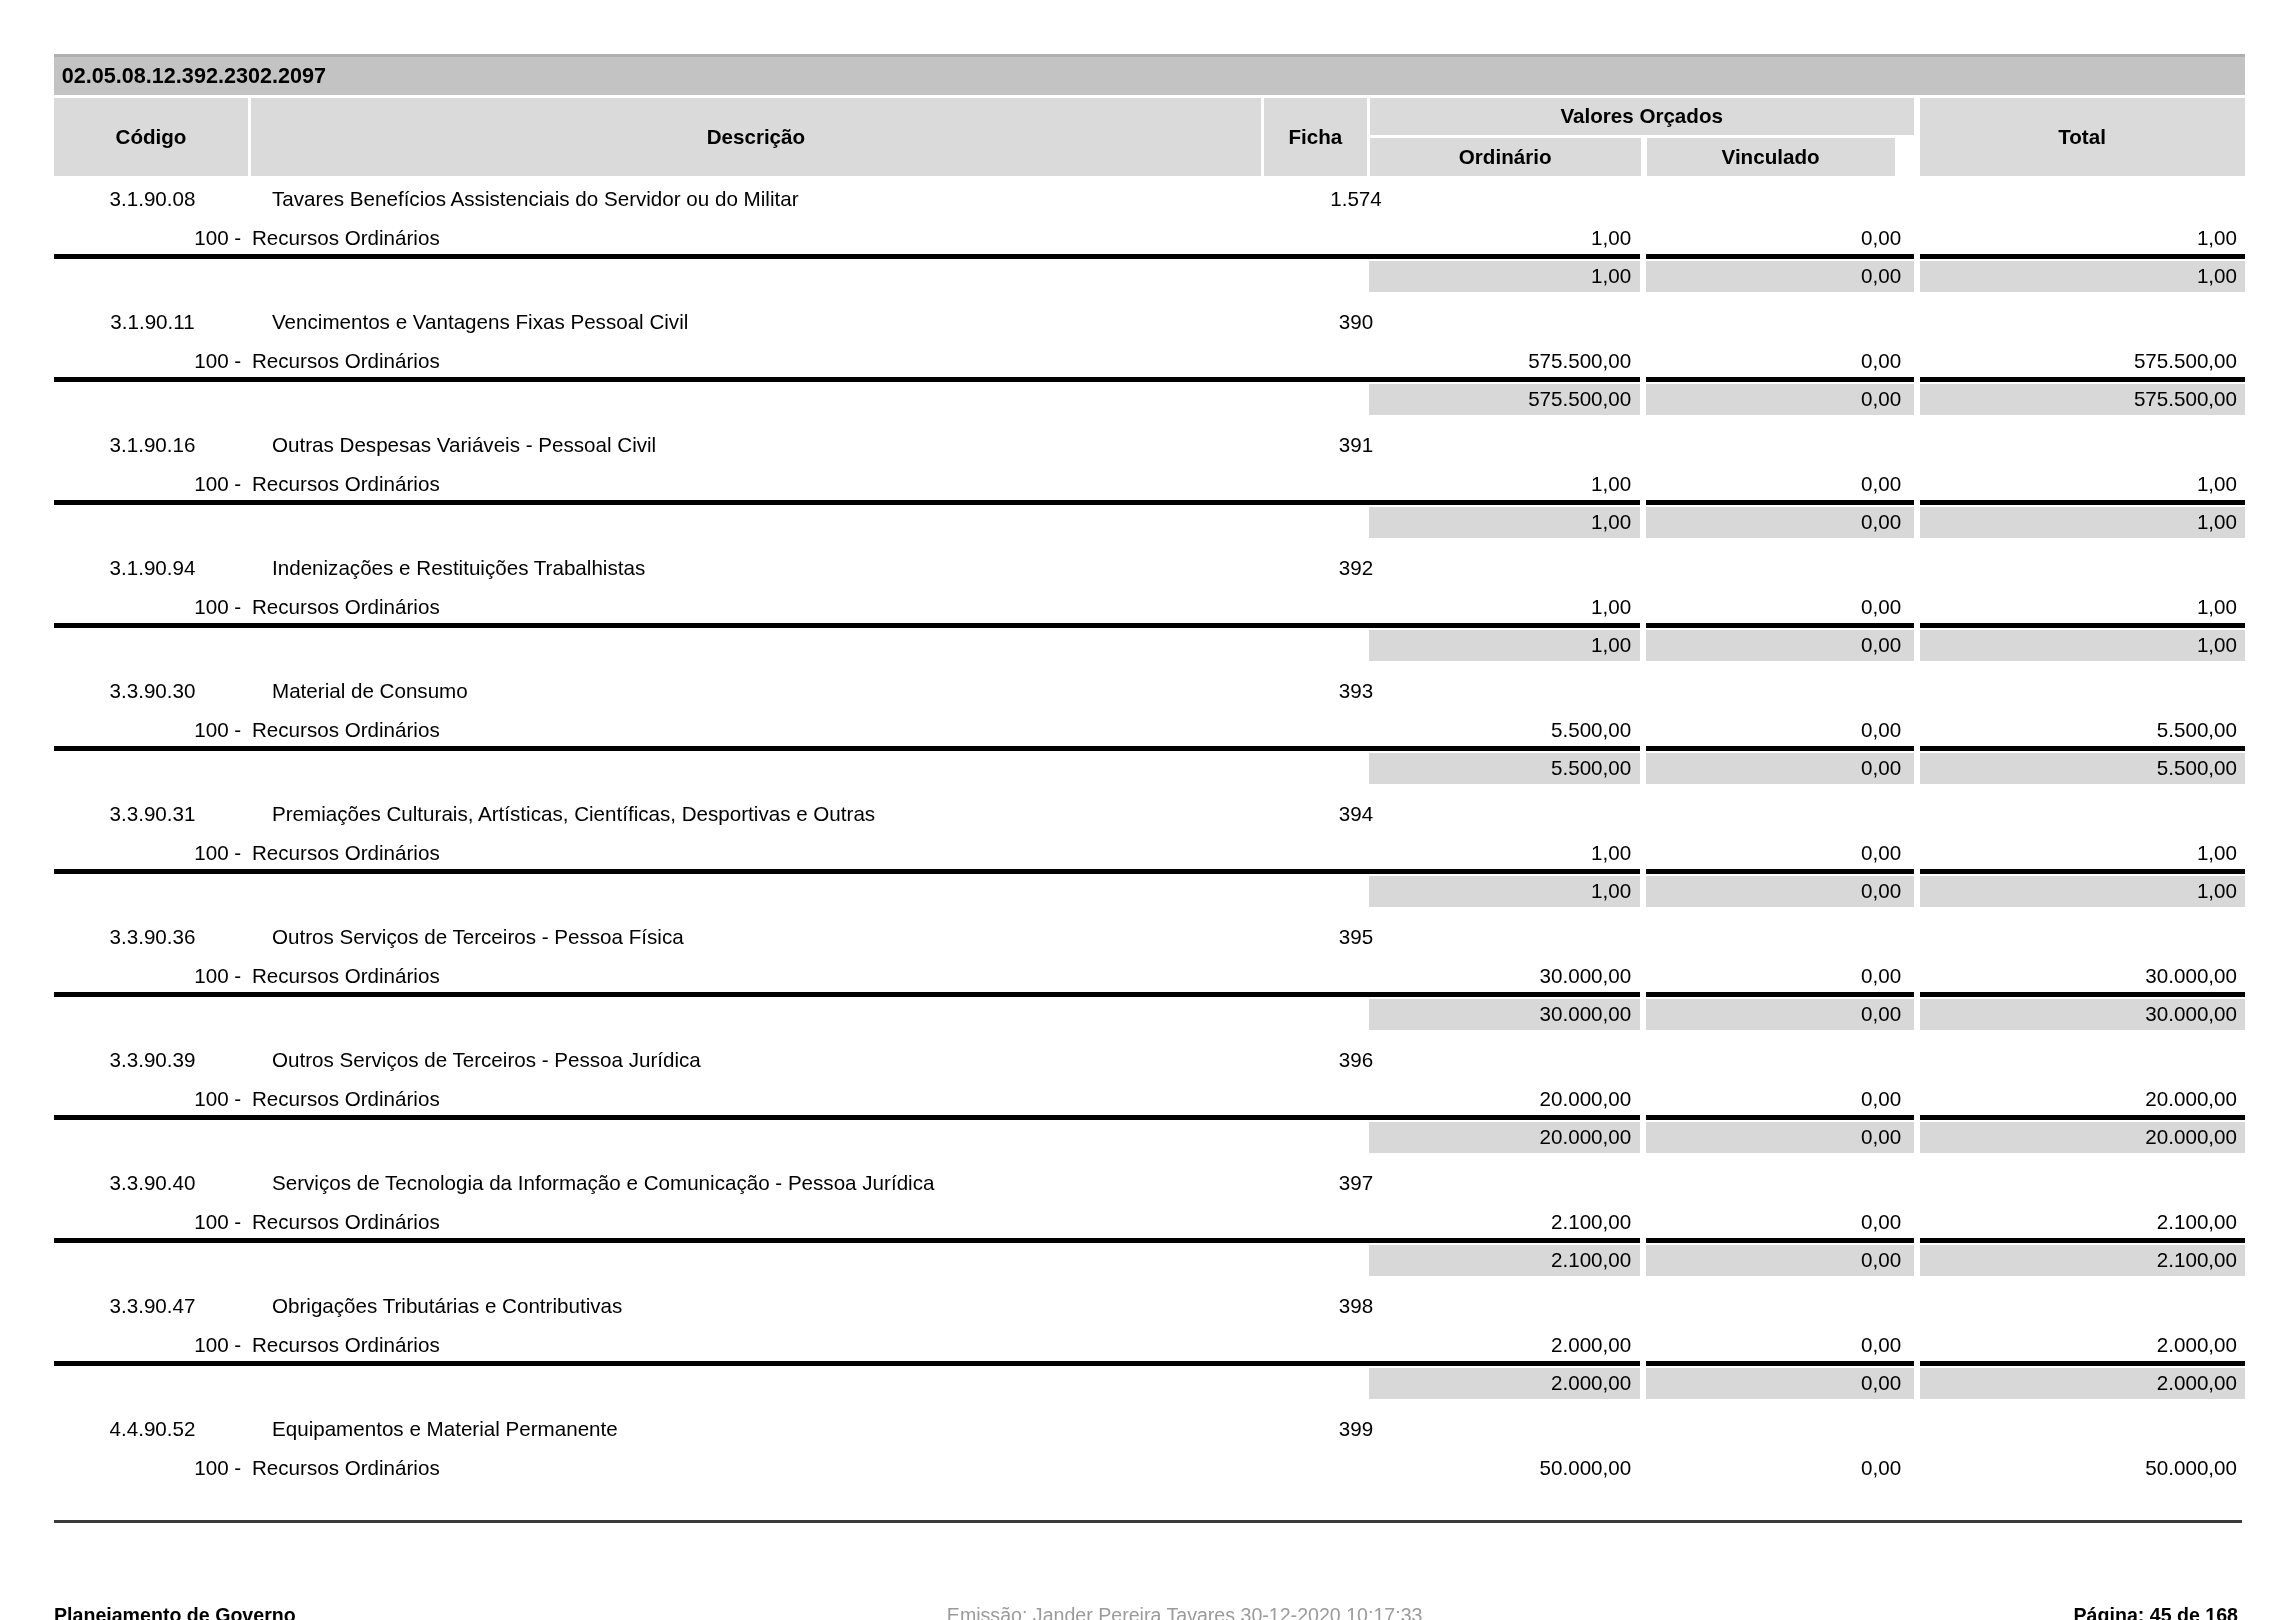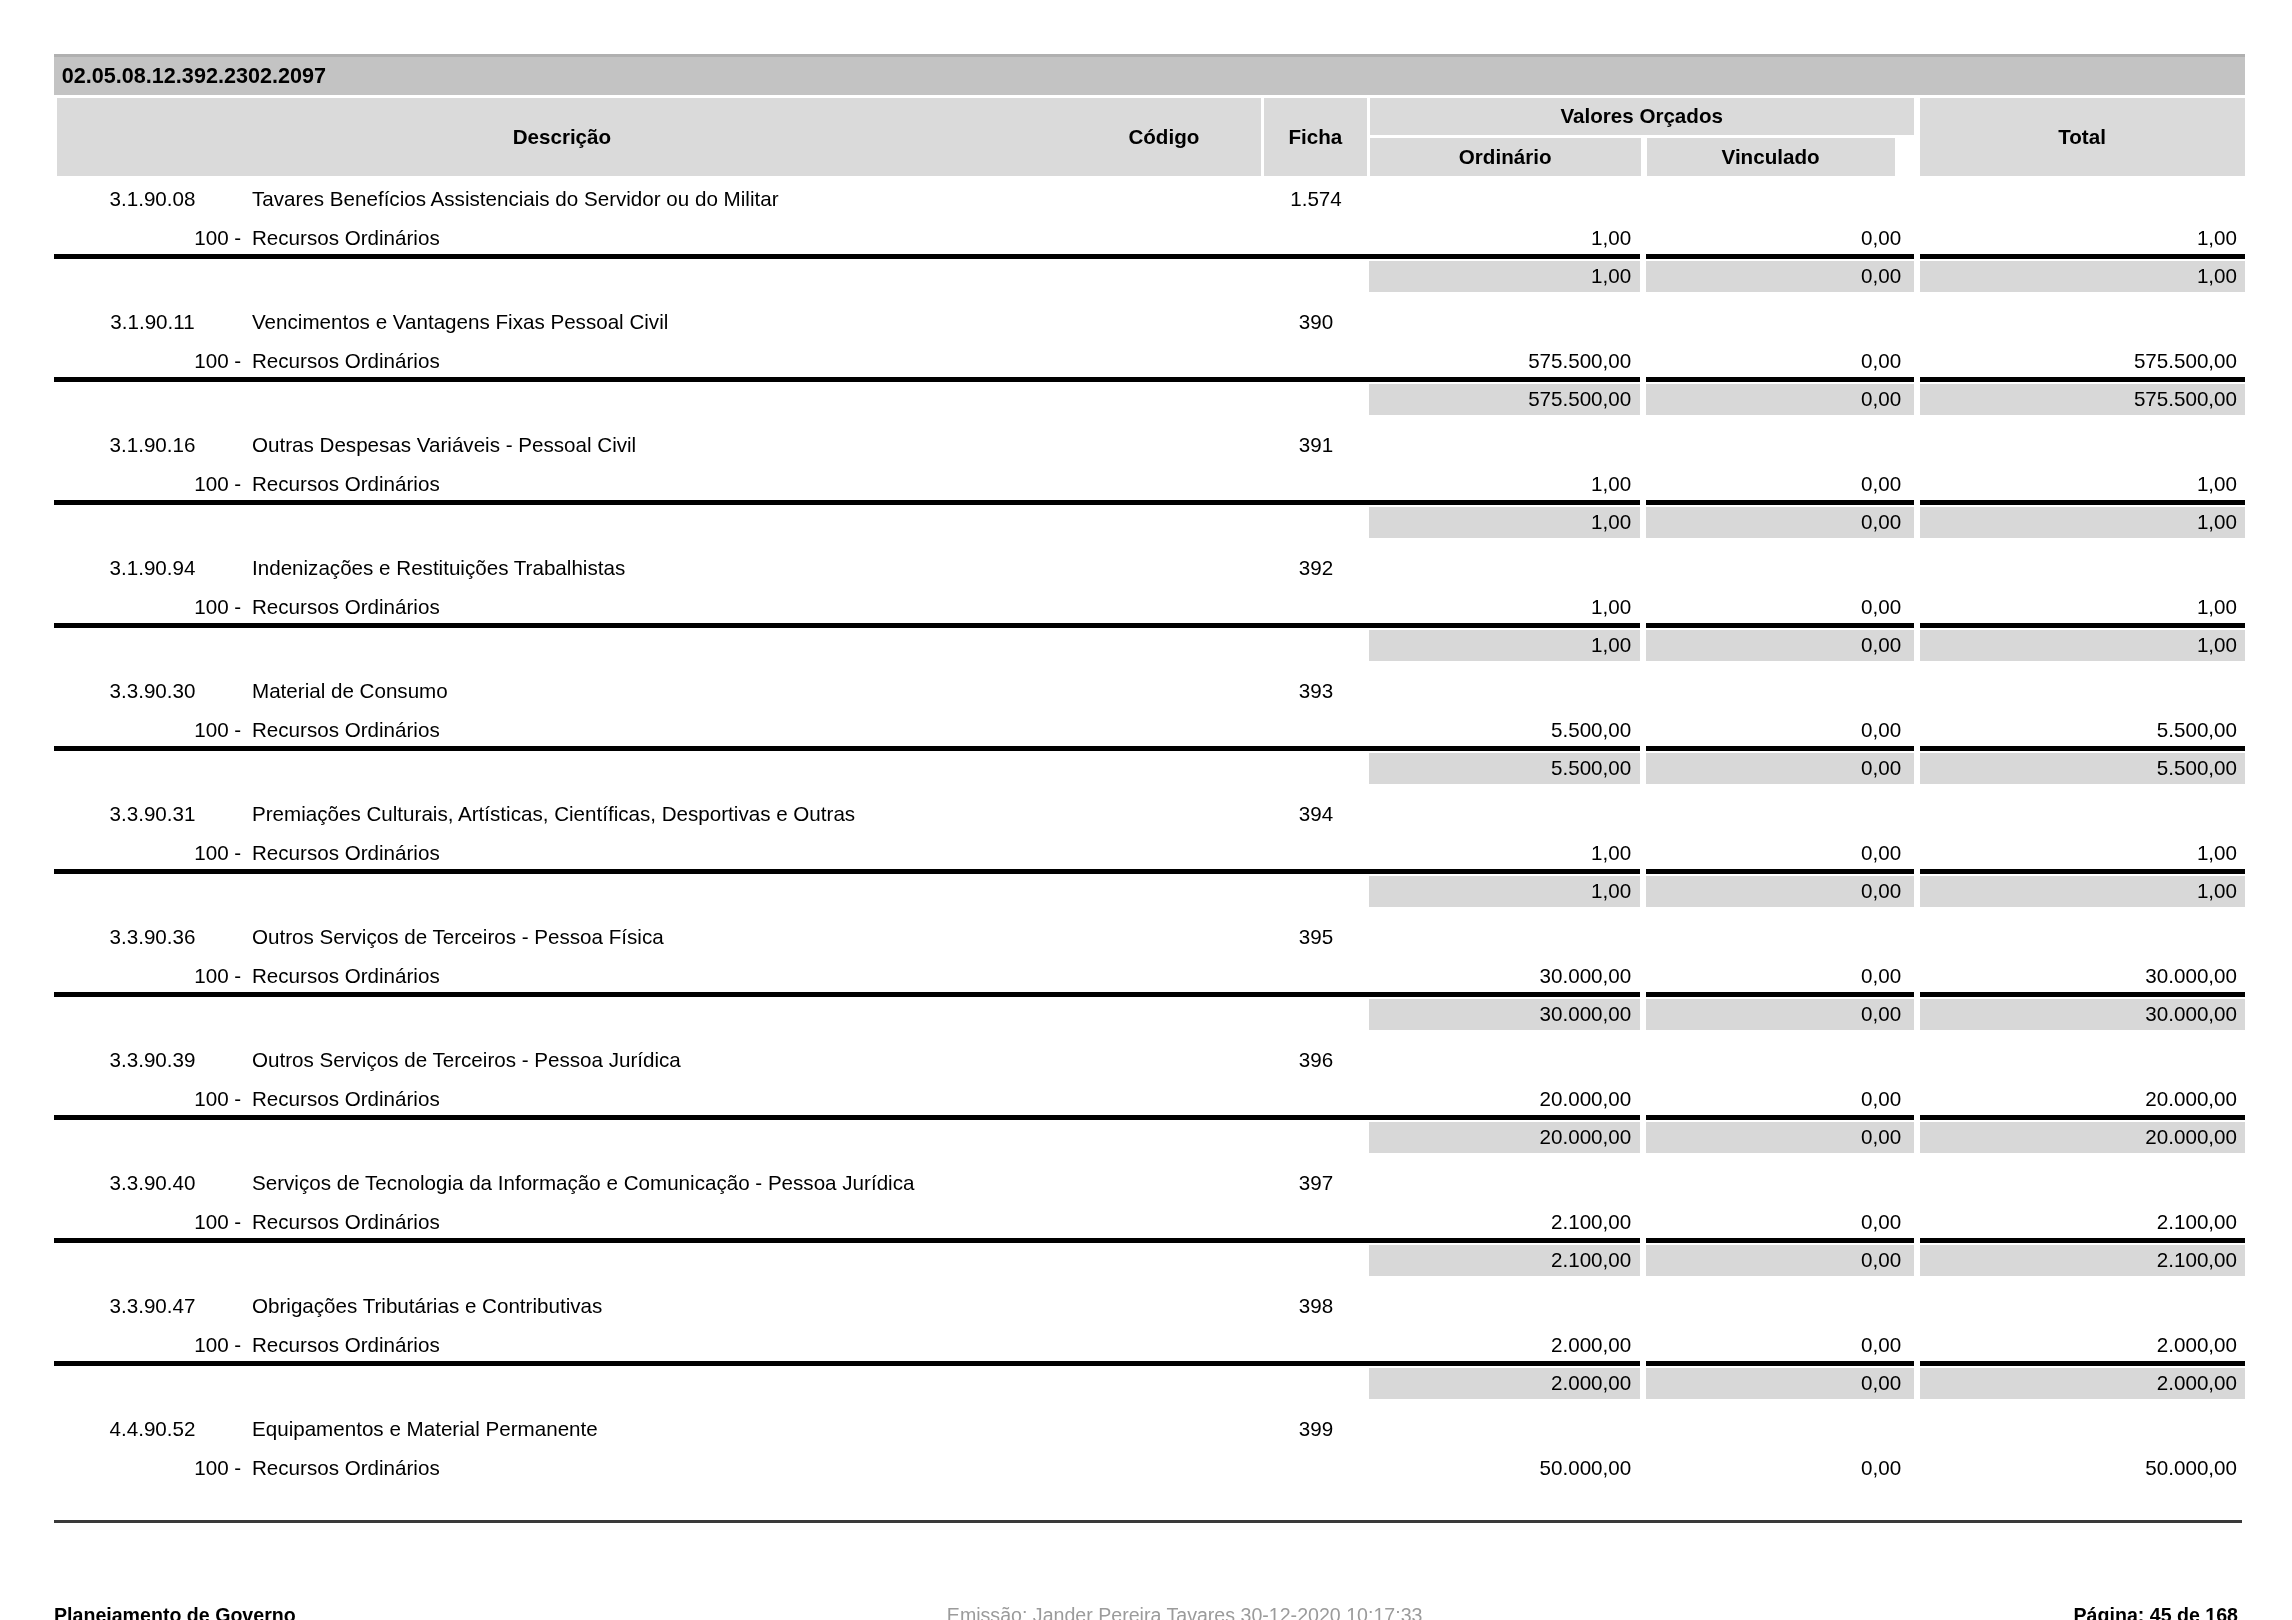--- a/index.html
+++ b/index.html
@@ -32,21 +32,21 @@
   .valores .vtop { height:37px; }
   .valores .vbottom { display:flex; margin-top:2.9px; height:38px; }
   .hw-ord  { width:271px; }
   .hw-vinc { width:248px; margin-left:5.9px; }
   .hw-tot  { width:325px; margin-left:5.9px; }
 
   
   .groups { margin-top:9.8px; }
   .group { position:relative; height:123px; }
   .row { position:absolute; left:0; width:2191px; display:flex; font-size:20.6px; line-height:25.5px; }
-  .code-row { top:0; }
+  .code-row { top:0;gap:20px; }
   .resource-row { top:39px; }
   .c-cod   { width:197px; text-align:center; }
   .c-cod-r { width:197px; text-align:right; padding-right:9.8px; }
   .c-desc  { width:1012px; padding-left:1px; }
   .c-ficha { width:106px; text-align:center; }
   .c-ord   { width:271px; text-align:right; padding-right:8.8px; }
   .c-vinc  { width:268px; margin-left:5.9px; text-align:right; padding-right:12.7px; }
   .c-tot   { width:325px; margin-left:5.9px; text-align:right; padding-right:7.8px; }
 
   .rule-row { position:absolute; top:68px; left:0; width:2191px; height:4.9px; display:flex; }
@@ -75,22 +75,22 @@
 <body>
 
 <div class="page">
   <div class="report">
 
     <div class="titlebar">
       <span class="prog-code">02.05.08.12.392.2302.2097</span>
     </div>
 
     <div class="head">
+      <div class="hcell hw-cod">Código</div>
       <div class="hcell hw-desc">Descrição</div>
-      <div class="hcell hw-cod">Código</div>
       <div class="hcell hw-ficha">Ficha</div>
       <div class="valores">
         <div class="hcell vtop">Valores Orçados</div>
         <div class="vbottom">
           <div class="hcell hw-ord">Ordinário</div>
           <div class="hcell hw-vinc">Vinculado</div>
         </div>
       </div>
       <div class="hcell hw-tot">Total</div>
     </div>

